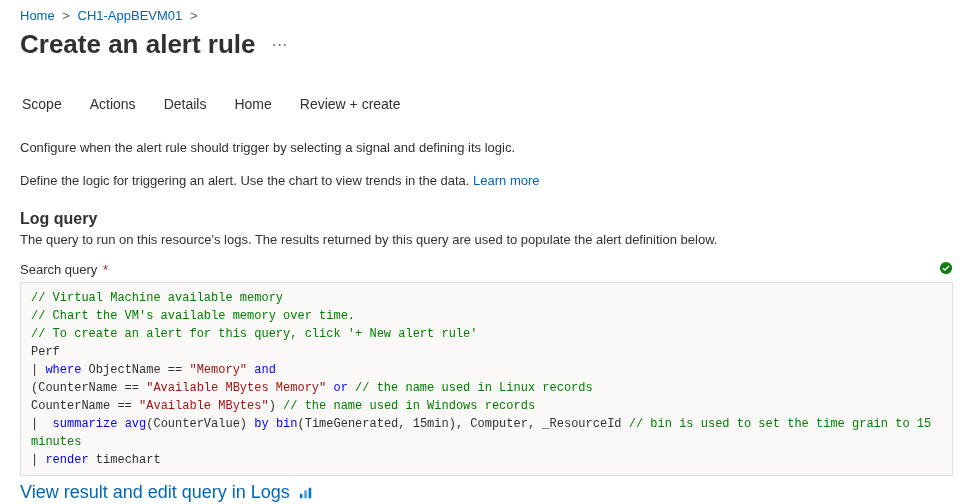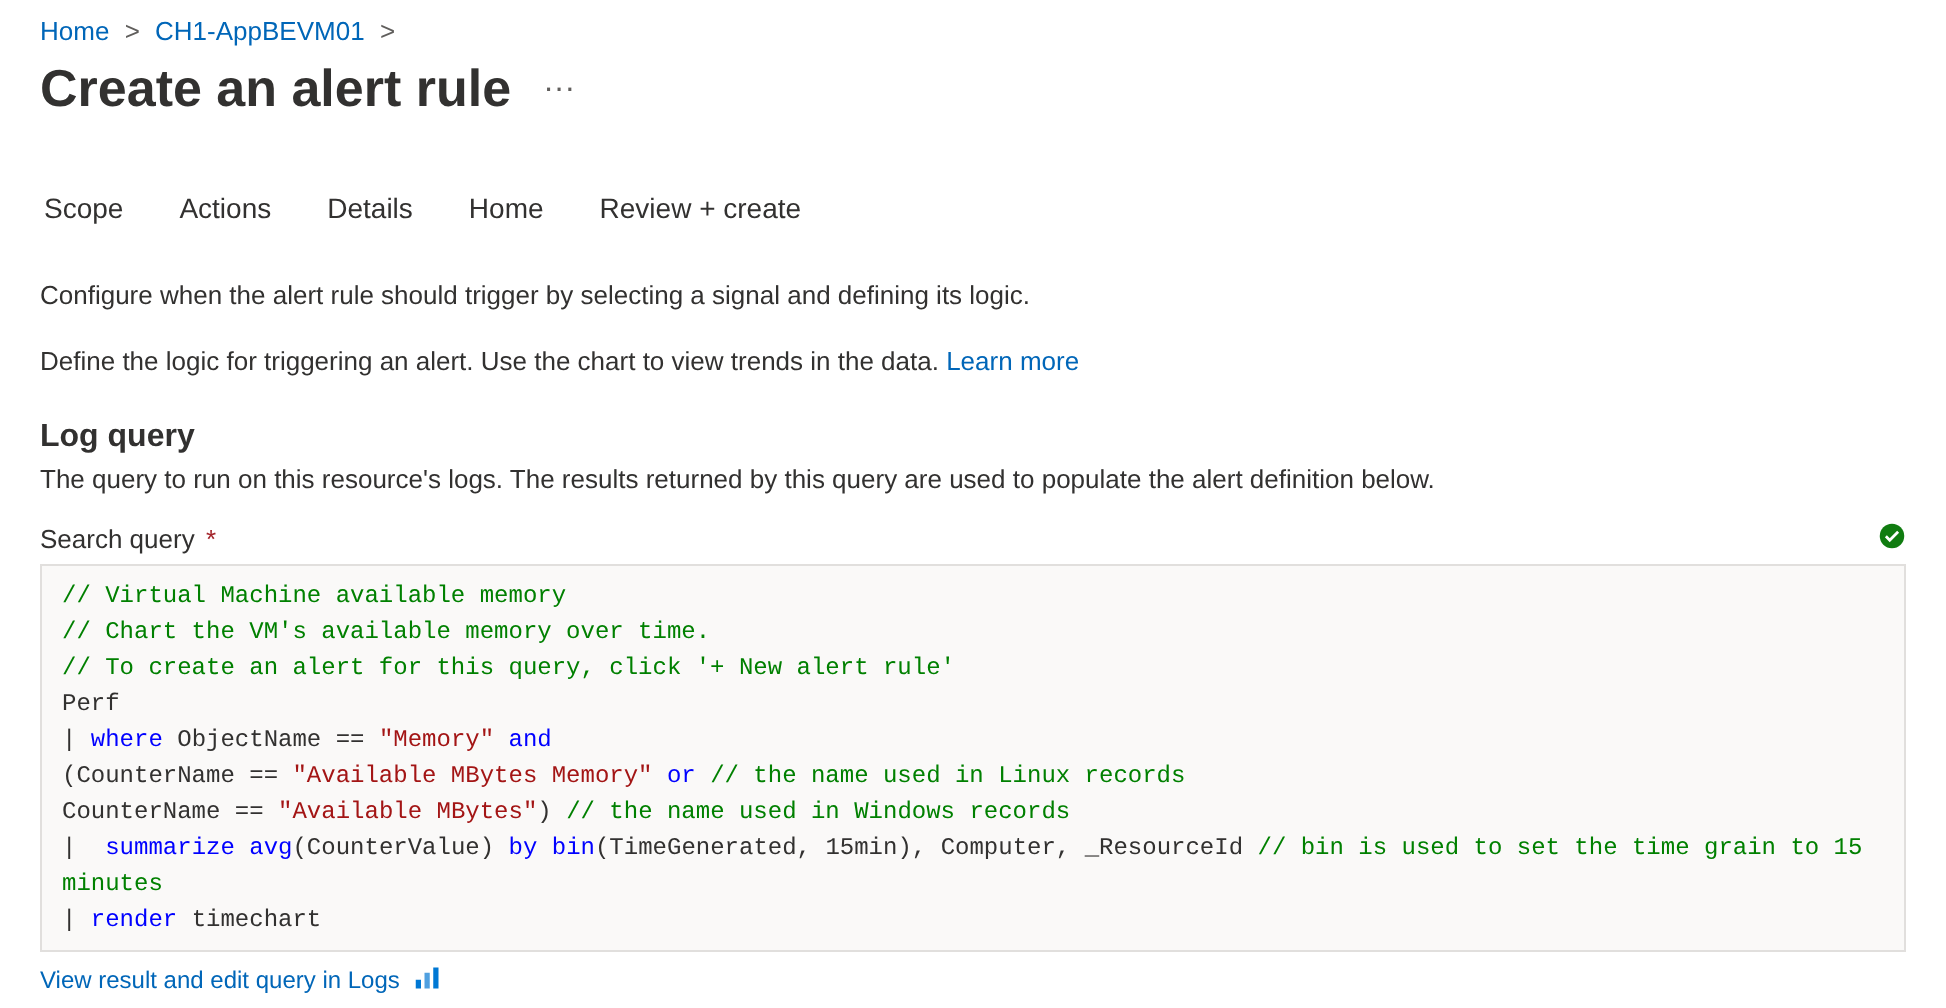--- a/index.html
+++ b/index.html
@@ -42,21 +42,21 @@
     line-height: 1.5;
     white-space: pre-wrap;
     color: #0c0c0c;
   }
   .code-comment { color: #008000; }
   .code-kw { color: #0000ff; }
   .code-str { color: #a31515; }
   .code-pipe { color: #323130; }
   .code-plain { color: #323130; text-align: center; }
 
-  .view-link { margin-top: 6px; font-size: 12px; }
+  .view-link { margin-top: 6px; font-size: 18px; }
   .view-link a { color: #0066b8; text-decoration: none; }
   .view-link .logs-icon { display:inline-block; vertical-align: -2px; margin-left:4px; }
 </style>
 </head>
 <body>
 
 <div class="breadcrumb">
   <a href="#">Home</a>
   <span class="sep">&gt;</span>
   <a href="#">CH1-AppBEVM01</a>

